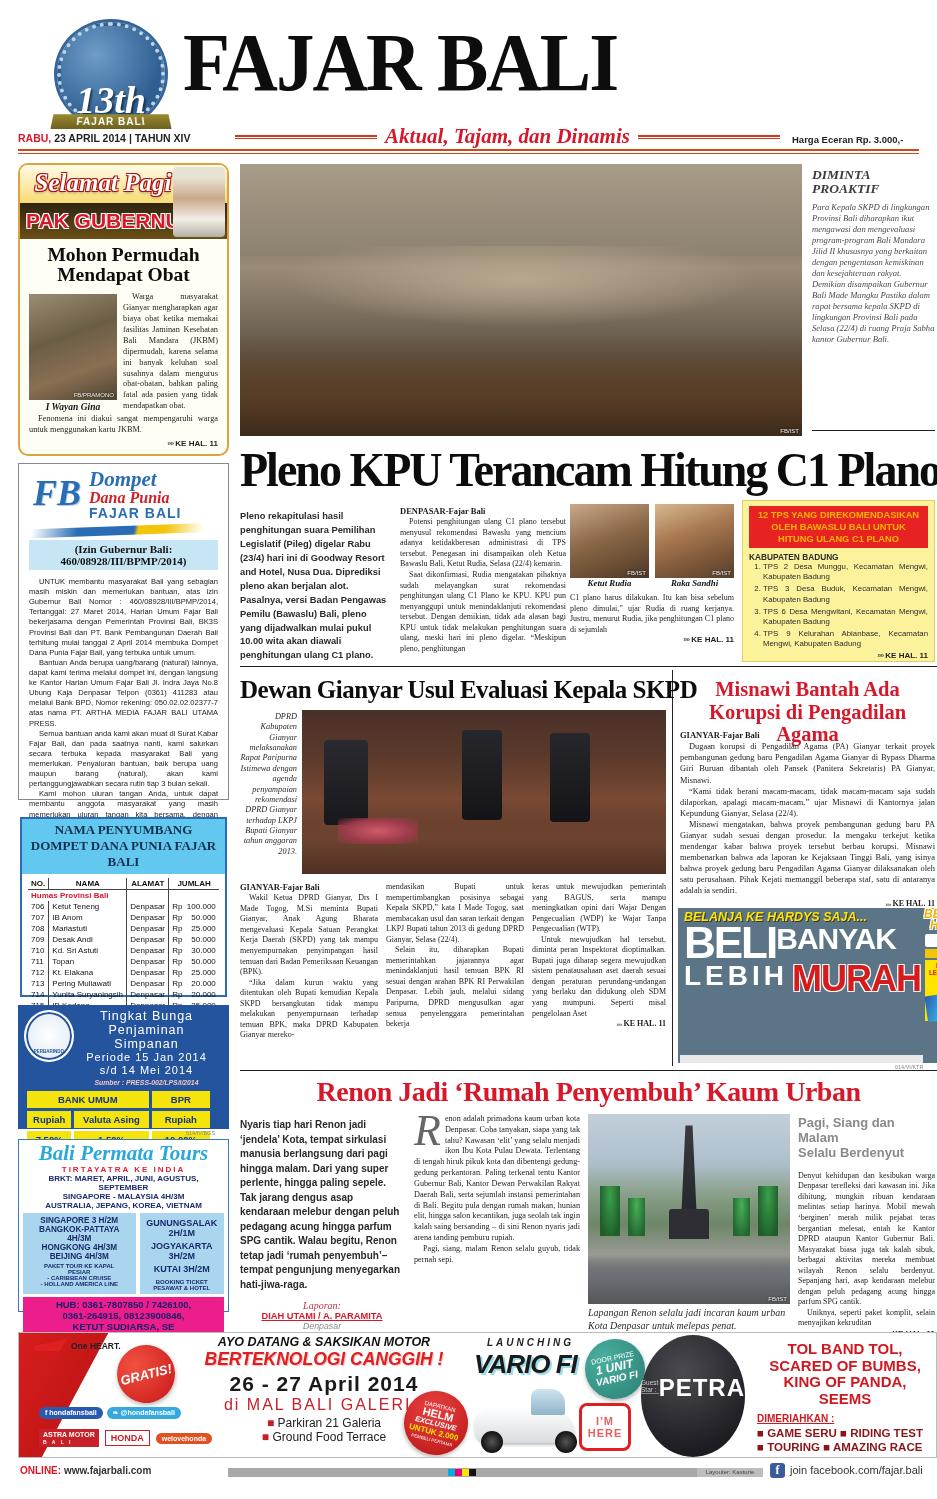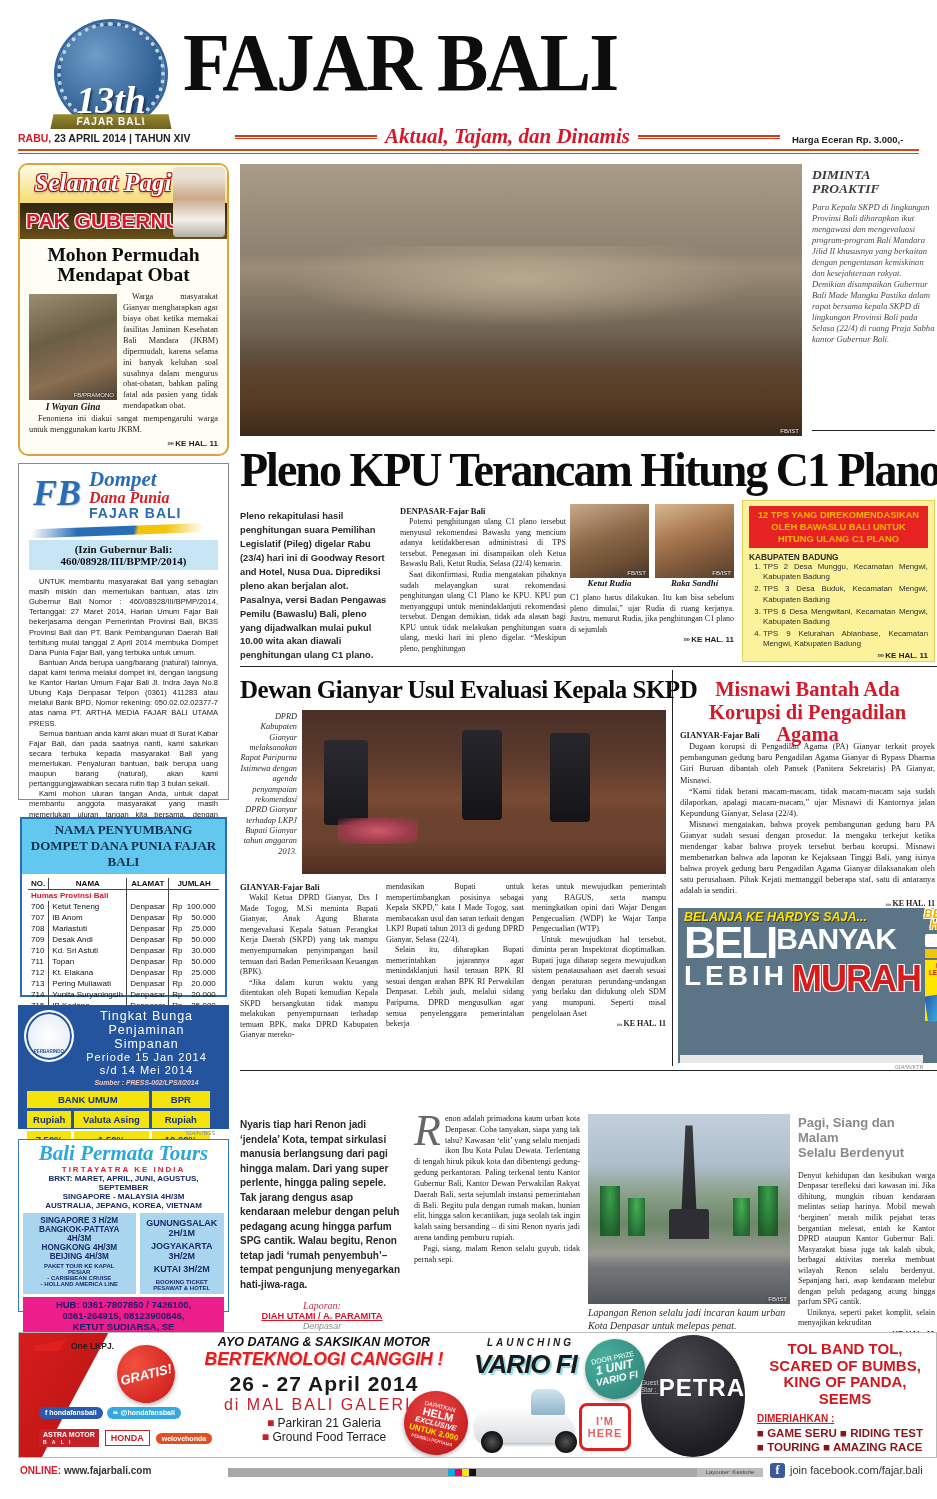--- a/index.html
+++ b/index.html
@@ -391,20 +391,21 @@
       <div style="background:#ffe400;margin:2px 1px;padding:2px 1px">
         <div style="font-size:6.3px;font-weight:bold;color:#d71a1a;text-align:center;line-height:1.15">BELANJA LEBIH MURAH DENGAN KARTU</div>
         <div style="height:26px;margin-top:2px;background:linear-gradient(120deg,#2a5ab0 0%,#3ab0e0 40%,#c040a0 70%,#202060 100%);border-radius:2px;transform:rotate(-8deg)"></div>
       </div>
     </div>
   </div>
   <div class="a" style="left:895px;top:1064px;font-size:5.5px;color:#888">014/VI/KTR</div>
 
   <div class="a rule" style="left:240px;top:1070px;width:697px;height:1px"></div>
 
+  <div class="a sf" style="left:240px;top:1076px;width:697px;text-align:center;font-size:28px;font-weight:bold;color:#d7182a;letter-spacing:-0.5px">Renon Jadi ‘Rumah Penyembuh’ Kaum Urban</div>
 
   <div class="a" style="left:240px;top:1118px;width:164px">
     <div style="font-size:10px;font-weight:bold;line-height:1.45;color:#2a2a2a;text-align:left">Nyaris tiap hari Renon jadi ‘jendela’ Kota, tempat sirkulasi manusia berlangsung dari pagi hingga malam. Dari yang super perlente, hingga paling sepele. Tak jarang dengus asap kendaraan melebur dengan peluh pedagang acung hingga parfum SPG cantik. Walau begitu, Renon tetap jadi ‘rumah penyembuh’– tempat pengunjung menyegarkan hati-jiwa-raga.</div>
     <div style="text-align:center;margin-top:8px">
       <div class="sf" style="font-size:10px;font-style:italic;color:#c03040">Laporan:</div>
       <div style="font-size:9.3px;font-weight:bold;color:#d7182a;text-decoration:underline">DIAH UTAMI / A. PARAMITA</div>
       <div style="font-size:8.8px;font-style:italic;color:#888">Denpasar</div>
     </div>
   </div>
 
@@ -433,21 +434,21 @@
     <div class="b" style="margin-top:10px">
       <p class="ni">Denyut kehidupan dan kesibukan warga Denpasar terefleksi dari kawasan ini. Jika dihitung, mungkin ribuan kendaraan melintas setiap harinya. Mobil mewah ‘berginen’ merah milik pejabat teras bergantian melesat, entah ke Kantor DPRD ataupun Kantor Gubernur Bali. Masyarakat biasa juga tak kalah sibuk, berbagai aktivitas mereka membuat wilayah Renon selalu berdenyut. Sepanjang hari, asap kendaraan melebur dengan peluh pedagang acung hingga parfum SPG cantik.</p>
       <p>Uniknya, seperti paket komplit, selain menyajikan kekruditan</p>
     </div>
     <div class="more"><span class="gl">»»</span> <span>KE HAL. 11</span></div>
   </div>
 
   <div class="a" style="left:18px;top:1332px;width:919px;height:126px;background:#fff;border:1px solid #bbb;overflow:hidden">
     <div style="position:absolute;left:-30px;top:-20px;width:130px;height:170px;background:linear-gradient(120deg,#e02020,#b01010);clip-path:polygon(0 0,100% 0,30% 100%,0 100%)"></div>
     <div style="position:absolute;left:14px;top:6px;width:34px;height:12px;background:#e02020;clip-path:polygon(0 60%,100% 0,78% 100%,8% 100%)"></div>
-    <div style="position:absolute;left:52px;top:8px;font-size:8.5px;font-weight:bold;color:#222">One LKPJ.</div>
+    <div style="position:absolute;left:52px;top:8px;font-size:8.5px;font-weight:bold;color:#222">One HEART.</div>
 
     <div style="position:absolute;left:98px;top:12px;width:58px;height:58px;border-radius:50%;background:radial-gradient(circle at 35% 30%,#f25040,#c81818);color:#fff;font-size:13px;font-weight:bold;font-style:italic;display:flex;align-items:center;justify-content:center;transform:rotate(-14deg);box-shadow:0 2px 4px rgba(0,0,0,.3)">GRATIS!</div>
 
     <div style="position:absolute;left:160px;top:2px;width:290px;text-align:center">
       <div style="font-size:12.5px;font-weight:bold;font-style:italic;color:#111;white-space:nowrap">AYO DATANG &amp; SAKSIKAN MOTOR</div>
       <div style="font-size:17.5px;font-weight:bold;font-style:italic;color:#e02020;white-space:nowrap;text-shadow:1px 1px 0 #fbb">BERTEKNOLOGI CANGGIH !</div>
       <div style="font-size:21px;font-weight:bold;color:#1a1a1a;letter-spacing:1px;margin-top:2px">26 - 27 April 2014</div>
       <div style="font-size:16px;color:#c82028;letter-spacing:2px">di MAL BALI GALERIA</div>
       <div style="font-size:12px;color:#222;margin-top:2px"><span style="color:#c82028">■</span> <span>Parkiran 21 Galeria</span></div>
       <div style="font-size:12px;color:#222"><span style="color:#c82028">■</span> <span>Ground Food Terrace</span></div>

